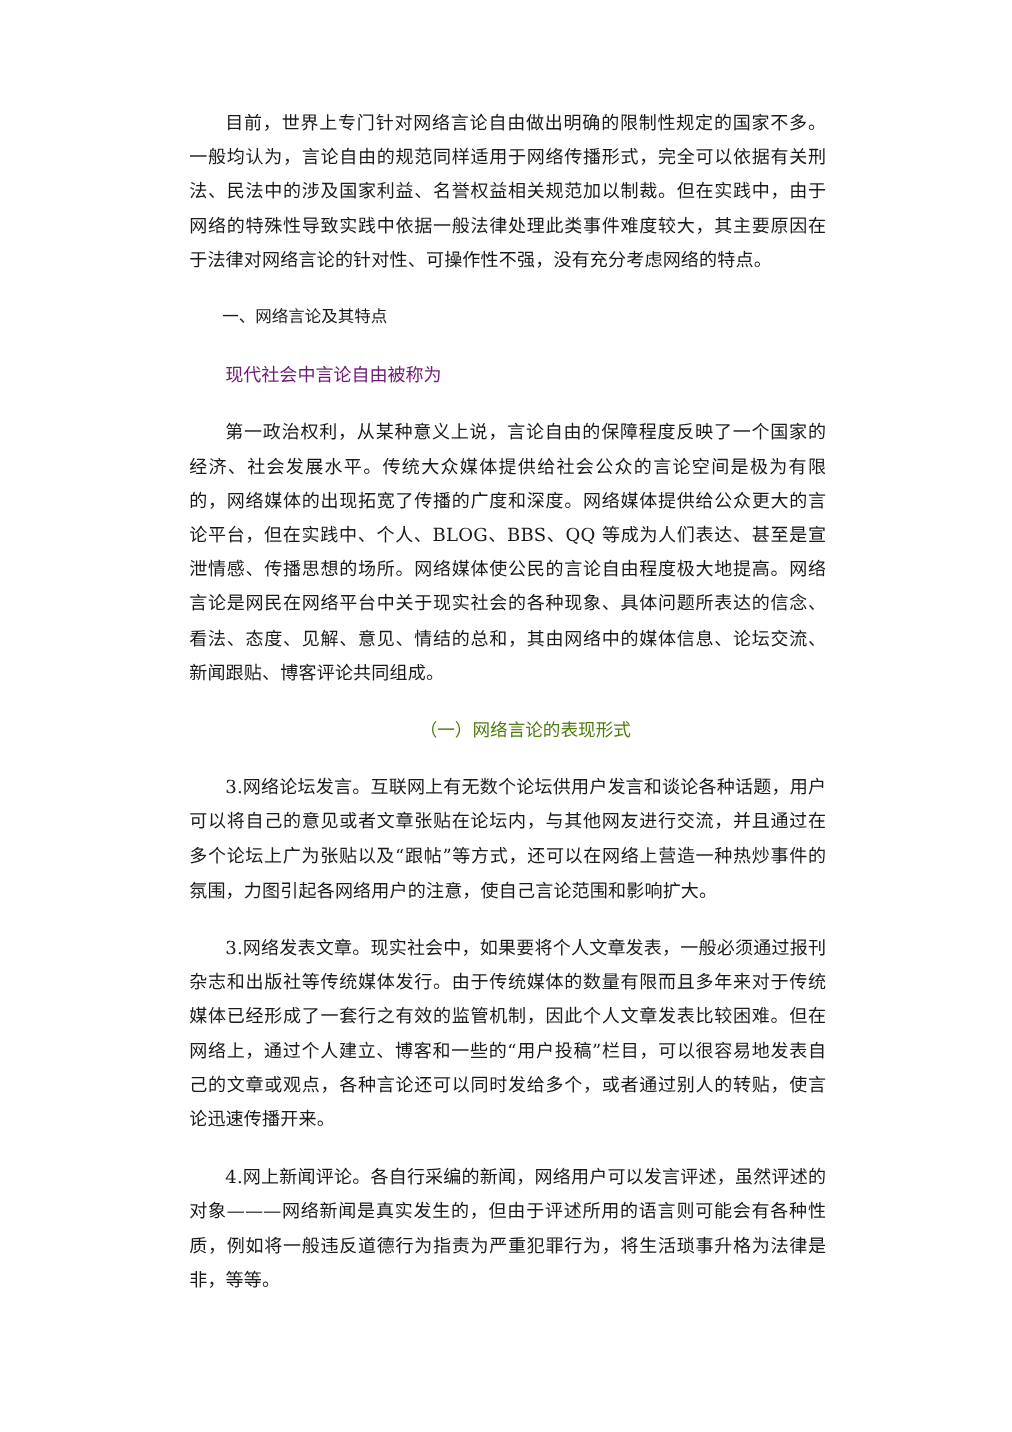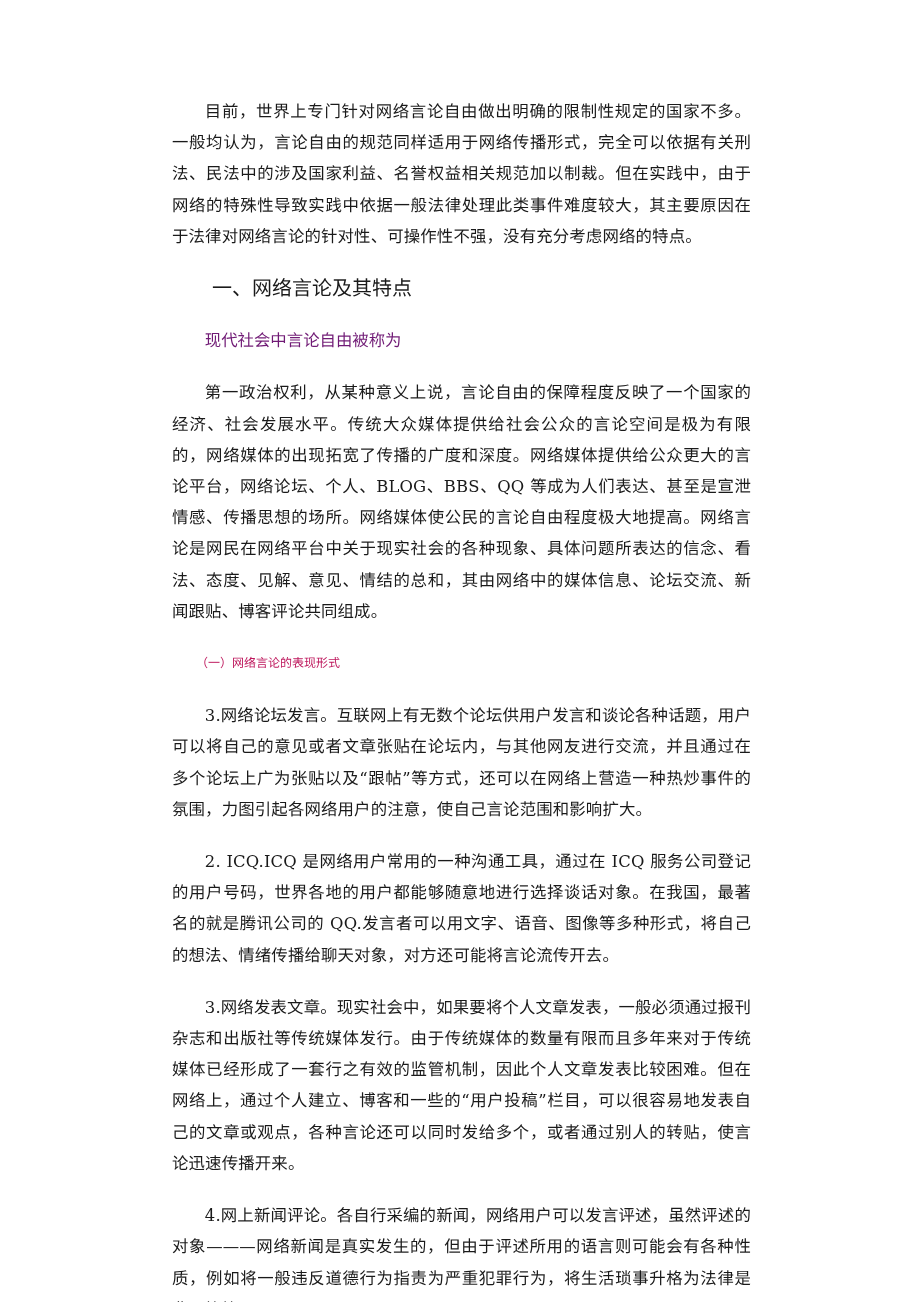--- a/index.html
+++ b/index.html
@@ -33,35 +33,35 @@
     line-height: 31.2px;
     text-align: justify;
     text-justify: inter-ideograph;
     text-indent: 2em;
     letter-spacing: 0.01em;
     color: #1a1a1a;
     word-break: break-all;
   }
   .heading {
     margin: 0 0 21px 0;
-    font-size: 20px;
+    font-size: 15px;
     line-height: 31.2px;
     text-indent: 2em;
     color: #1a1a1a;
     font-weight: normal;
     text-align: left;
   }
   .subheading {
     margin: 0 0 21px 0;
-    font-size: 12px;
+    font-size: 16px;
     line-height: 31.2px;
     text-indent: 2em;
-    color: #be185d;
+    color: #4d7c0f;
     font-weight: normal;
-    text-align: left;
+    text-align: center;
   }
   .short-para {
     margin: 0 0 21px 0;
     font-size: 16.4px;
     line-height: 31.2px;
     text-indent: 2em;
     color: #701a75;
     text-align: left;
   }
 </style>
@@ -70,26 +70,25 @@
 
 <div id="page">
   <div id="doc-body">
 
     <p class="para">目前，世界上专门针对网络言论自由做出明确的限制性规定的国家不多。一般均认为，言论自由的规范同样适用于网络传播形式，完全可以依据有关刑法、民法中的涉及国家利益、名誉权益相关规范加以制裁。但在实践中，由于网络的特殊性导致实践中依据一般法律处理此类事件难度较大，其主要原因在于法律对网络言论的针对性、可操作性不强，没有充分考虑网络的特点。</p>
 
     <p class="heading">一、网络言论及其特点</p>
 
     <p class="short-para">现代社会中言论自由被称为</p>
 
-    <p class="para">第一政治权利，从某种意义上说，言论自由的保障程度反映了一个国家的经济、社会发展水平。传统大众媒体提供给社会公众的言论空间是极为有限的，网络媒体的出现拓宽了传播的广度和深度。网络媒体提供给公众更大的言论平台，网络论坛、个人、BLOG、BBS、QQ 等成为人们表达、甚至是宣泄情感、传播思想的场所。网络媒体使公民的言论自由程度极大地提高。网络言论是网民在网络平台中关于现实社会的各种现象、具体问题所表达的信念、看法、态度、见解、意见、情结的总和，其由网络中的媒体信息、论坛交流、新闻跟贴、博客评论共同组成。</p>
+    <p class="para">第一政治权利，从某种意义上说，言论自由的保障程度反映了一个国家的经济、社会发展水平。传统大众媒体提供给社会公众的言论空间是极为有限的，网络媒体的出现拓宽了传播的广度和深度。网络媒体提供给公众更大的言论平台，但在实践中、个人、BLOG、BBS、QQ 等成为人们表达、甚至是宣泄情感、传播思想的场所。网络媒体使公民的言论自由程度极大地提高。网络言论是网民在网络平台中关于现实社会的各种现象、具体问题所表达的信念、看法、态度、见解、意见、情结的总和，其由网络中的媒体信息、论坛交流、新闻跟贴、博客评论共同组成。</p>
 
     <p class="subheading">（一）网络言论的表现形式</p>
 
     <p class="para">3.网络论坛发言。互联网上有无数个论坛供用户发言和谈论各种话题，用户可以将自己的意见或者文章张贴在论坛内，与其他网友进行交流，并且通过在多个论坛上广为张贴以及“跟帖”等方式，还可以在网络上营造一种热炒事件的氛围，力图引起各网络用户的注意，使自己言论范围和影响扩大。</p>
 
-    <p class="para">2. ICQ.ICQ 是网络用户常用的一种沟通工具，通过在 ICQ 服务公司登记的用户号码，世界各地的用户都能够随意地进行选择谈话对象。在我国，最著名的就是腾讯公司的 QQ.发言者可以用文字、语音、图像等多种形式，将自己的想法、情绪传播给聊天对象，对方还可能将言论流传开去。</p>
 
     <p class="para">3.网络发表文章。现实社会中，如果要将个人文章发表，一般必须通过报刊杂志和出版社等传统媒体发行。由于传统媒体的数量有限而且多年来对于传统媒体已经形成了一套行之有效的监管机制，因此个人文章发表比较困难。但在网络上，通过个人建立、博客和一些的“用户投稿”栏目，可以很容易地发表自己的文章或观点，各种言论还可以同时发给多个，或者通过别人的转贴，使言论迅速传播开来。</p>
 
     <p class="para">4.网上新闻评论。各自行采编的新闻，网络用户可以发言评述，虽然评述的对象———网络新闻是真实发生的，但由于评述所用的语言则可能会有各种性质，例如将一般违反道德行为指责为严重犯罪行为，将生活琐事升格为法律是非，等等。</p>
 
   </div>
 </div>
 
 </body></html>

